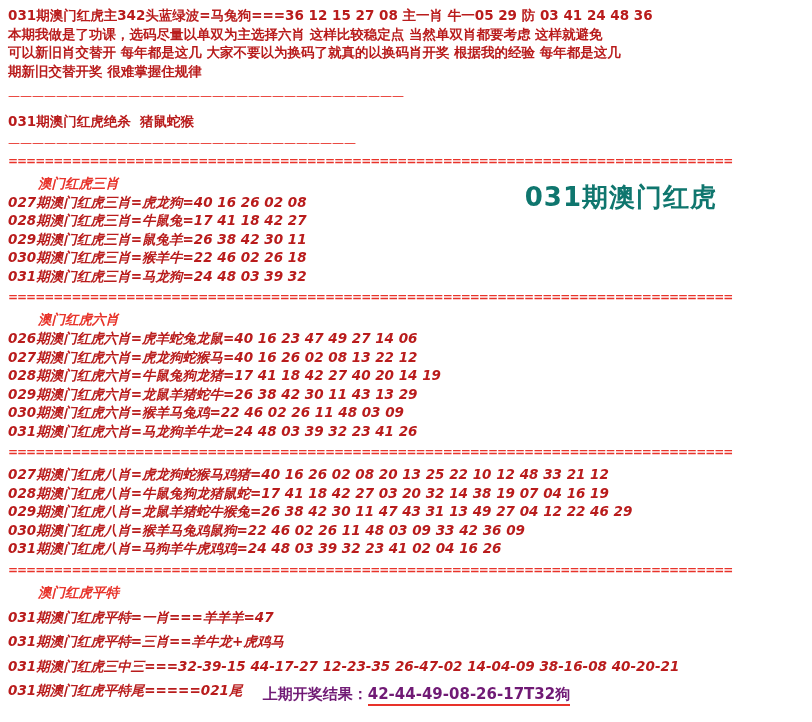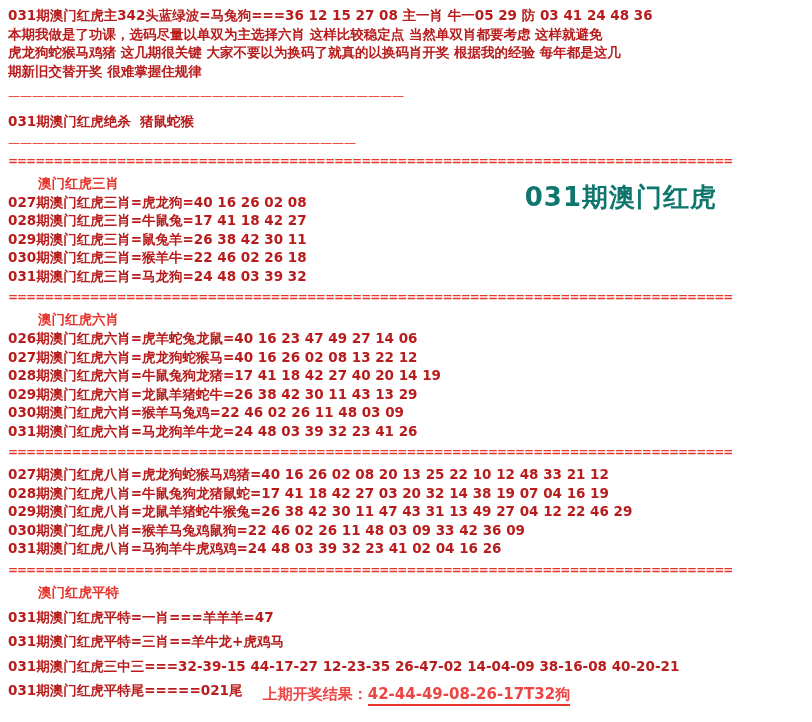--- a/index.html
+++ b/index.html
@@ -39,20 +39,21 @@
     white-space: pre;
     color: #e8332a;
     letter-spacing: 0px;
     overflow: hidden;
   }
   .indent {
     padding-left: 30px;
   }
   .block {
     margin-top: 0px;
+    font-style: italic;
   }
   .gap-sm { height: 6px; }
   .gap-md { height: 10px; }
   .title-big {
     position: absolute;
     right: 95px;
     top: 180px;
     font-size: 26px;
     font-weight: bold;
     color: #0f766e;
@@ -60,21 +61,21 @@
     letter-spacing: 1px;
   }
   .footer {
     position: absolute;
     left: 0;
     bottom: 0;
     width: 812px;
     text-align: center;
     font-size: 15px;
     font-weight: bold;
-    color: #ef4444;
+    color: #701a75;
     white-space: pre;
   }
   .footer .under {
     text-decoration: none;
     border-bottom: 2px solid #e8332a;
     padding-bottom: 1px;
   }
   .eq-row {
     font-size: 12px;
     font-weight: bold;
@@ -92,21 +93,21 @@
   }
 </style>
 </head>
 <body>
 
 <div class="page">
 
   <div class="intro">
     <div class="line">031期澳门红虎主342头蓝绿波=马兔狗===36 12 15 27 08 主一肖 牛一05 29 防 03 41 24 48 36</div>
     <div class="line">本期我做是了功课，选码尽量以单双为主选择六肖 这样比较稳定点 当然单双肖都要考虑 这样就避免</div>
-    <div class="line">虎龙狗蛇猴马鸡猪 这几期很关键 大家不要以为换码了就真的以换码肖开奖 根据我的经验 每年都是这几</div>
+    <div class="line">可以新旧肖交替开 每年都是这几 大家不要以为换码了就真的以换码肖开奖 根据我的经验 每年都是这几</div>
     <div class="line">期新旧交替开奖 很难掌握住规律</div>
   </div>
 
   <div class="gap-md"></div>
   <div class="dashes">—————————————————————————————————</div>
   <div class="gap-md"></div>
 
   <div class="line">031期澳门红虎绝杀  猪鼠蛇猴</div>
   <div class="gap-sm"></div>
   <div class="dashes">—————————————————————————————</div>

